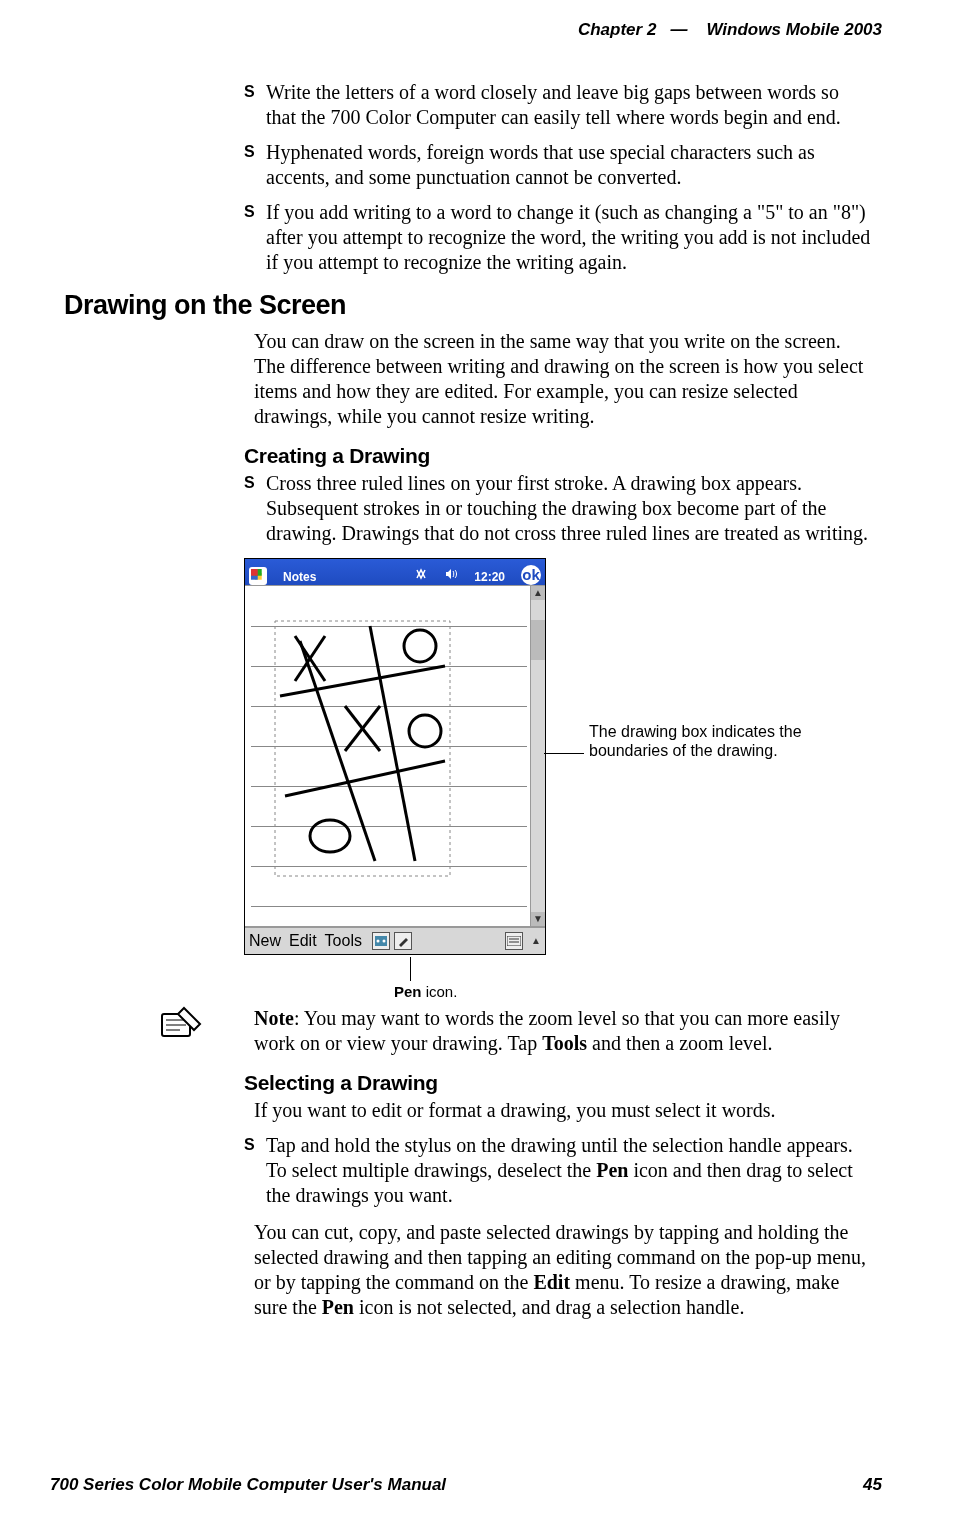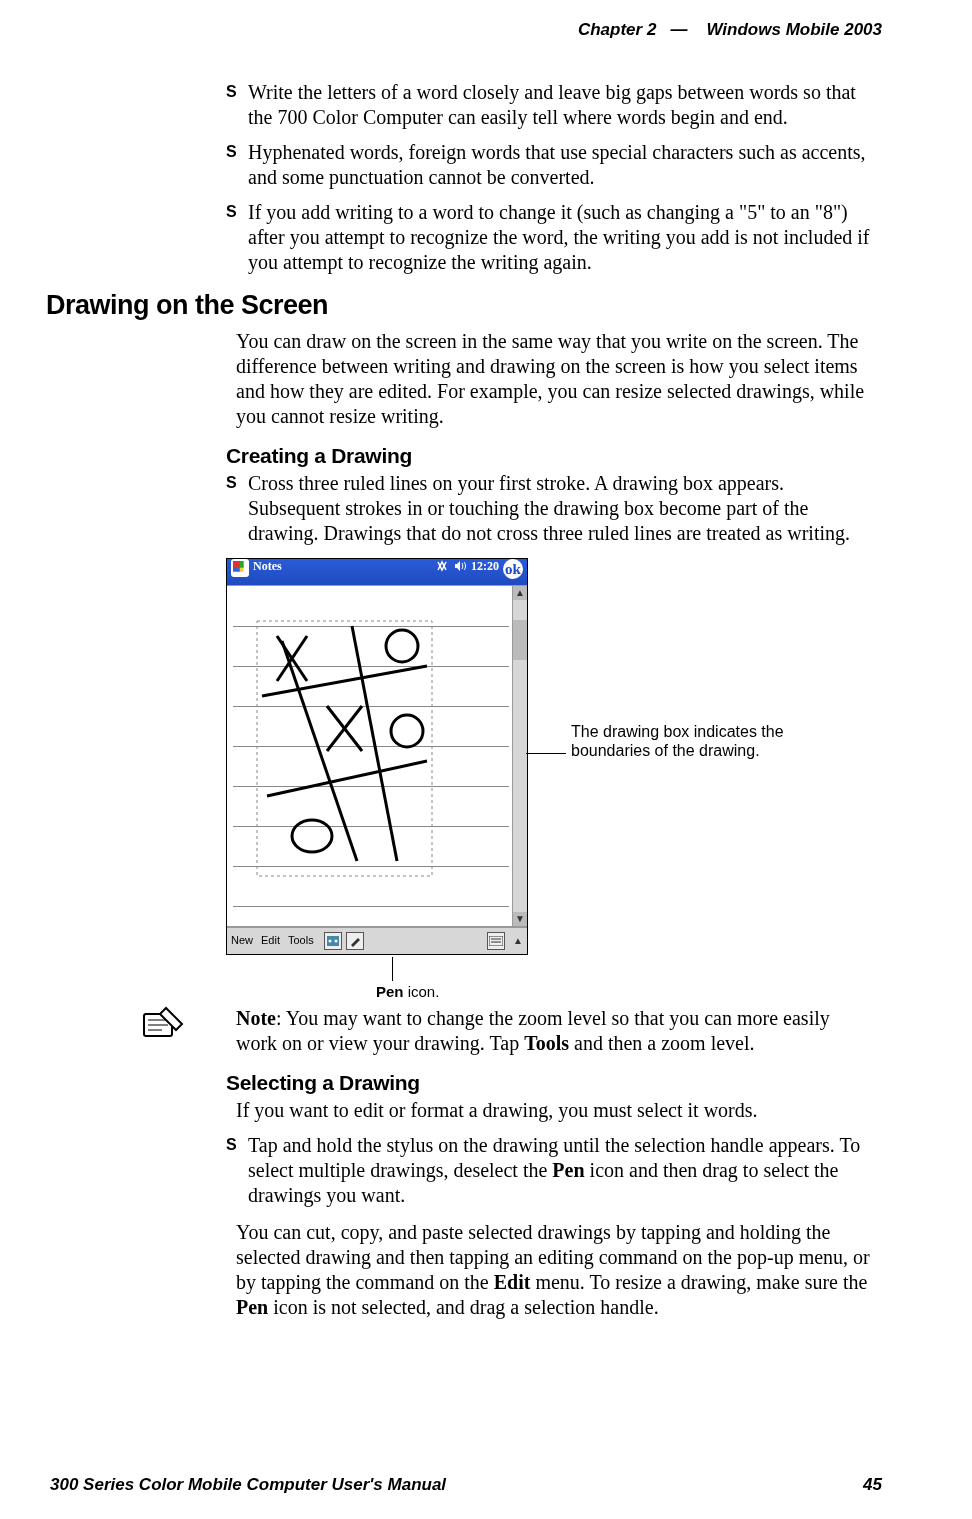--- a/index.html
+++ b/index.html
@@ -8,21 +8,21 @@
     padding: 0;
     background: #fff;
     font-family: "Times New Roman", Georgia, serif;
     color: #000;
   }
   .page {
     width: 932px;
     height: 1519px;
     position: relative;
     box-sizing: border-box;
-    padding: 20px 50px 30px 46px;
+    padding: 20px 50px 30px 64px;
   }
   .header {
     text-align: right;
     font-family: Arial, Helvetica, sans-serif;
     font-weight: bold;
     font-style: italic;
     font-size: 17px;
     margin-bottom: 40px;
   }
   .body-col {
@@ -77,28 +77,27 @@
     left: 0;
     top: 0;
     width: 300px;
     border: 1px solid #000;
     background: #e0e0e0;
     font-family: Tahoma, Arial, sans-serif;
     font-size: 12px;
   }
   .titlebar {
     display: flex;
-    align-items: flex-start;
+    align-items: flex-end;
     height: 26px;
     background: linear-gradient(#2a5bd7, #1f4bc0);
     color: #fff;
     font-weight: bold;
     padding: 0 4px;
-    gap: 4px;
-    font-family: Liberation Serif, serif;
+    gap: 16px;
   }
   .winflag {
     width: 18px; height: 18px; background: #fff; border-radius: 3px;
     position: relative; overflow: hidden;
   }
   .winflag::before {
     content: "";
     position: absolute; inset: 2px;
     background:
       linear-gradient(#d33, #d33) 0 0/48% 48% no-repeat,
@@ -128,21 +127,21 @@
     background: #d7d7d7; border-left: 1px solid #999;
   }
   .canvas .scroll .arrow {
     height: 14px; background: #bbb; display:flex; align-items:center; justify-content:center;
     font-size: 10px; color:#333;
   }
   .toolbar {
     display: flex; align-items: center; height: 26px; background: #d7d7d7;
     padding: 0 4px; gap: 8px; border-top: 1px solid #999;
   }
-  .toolbar span { font-family: Tahoma, Arial, sans-serif; font-size: 11px; }
+  .toolbar span { font-family: Tahoma, Arial, sans-serif; font-size: 16px; }
   .tool-icons { display:flex; gap:4px; margin-left:2px; }
   .sq { width:16px; height:16px; border:1px solid #555; background:#eee; display:flex; align-items:center; justify-content:center; font-size:10px; }
   .annot {
     position: absolute;
     font-family: Arial, Helvetica, sans-serif;
     font-size: 16px;
     line-height: 1.2;
   }
   .annot-line {
     position: absolute; background: #000;
@@ -316,38 +315,38 @@
       <span class="note-icon">
         <svg width="50" height="40" viewBox="0 0 50 40">
           <rect x="8" y="8" width="28" height="22" rx="2" fill="none" stroke="#000" stroke-width="2"></rect>
           <line x1="12" y1="14" x2="32" y2="14" stroke="#000"></line>
           <line x1="12" y1="19" x2="32" y2="19" stroke="#000"></line>
           <line x1="12" y1="24" x2="26" y2="24" stroke="#000"></line>
           <path d="M30 2 L46 18 L40 24 L24 8 Z" fill="#fff" stroke="#000" stroke-width="2"></path>
         </svg>
       </span>
       <p class="body">
-        <span class="strong">Note</span><span>: You may want to change the zoom level so that you can more easily work on or view your drawing. Tap </span><span class="strong">Tools</span><span> and then a zoom level.</span>
+        <span class="strong">Note</span><span>: You may want to words the zoom level so that you can more easily work on or view your drawing. Tap </span><span class="strong">Tools</span><span> and then a zoom level.</span>
       </p>
     </div>
 
     <h2 class="subsection">Selecting a Drawing</h2>
 
     <p class="body">If you want to edit or format a drawing, you must select it words.</p>
 
     <ul class="bullets">
       <li>
         <span>Tap and hold the stylus on the drawing until the selection handle appears. To select multiple drawings, deselect the </span><span class="strong">Pen</span><span> icon and then drag to select the drawings you want.</span>
       </li>
     </ul>
 
     <p class="body">
       <span>You can cut, copy, and paste selected drawings by tapping and holding the selected drawing and then tapping an editing command on the pop-up menu, or by tapping the command on the </span><span class="strong">Edit</span><span> menu. To resize a drawing, make sure the </span><span class="strong">Pen</span><span> icon is not selected, and drag a selection handle.</span>
     </p>
 
   </div>
 
   <div class="footer">
-    <span>300 Series Color Mobile Computer User's Manual</span>
+    <span>700 Series Color Mobile Computer User's Manual</span>
     <span>45</span>
   </div>
 
 </div>
 
 </body></html>

